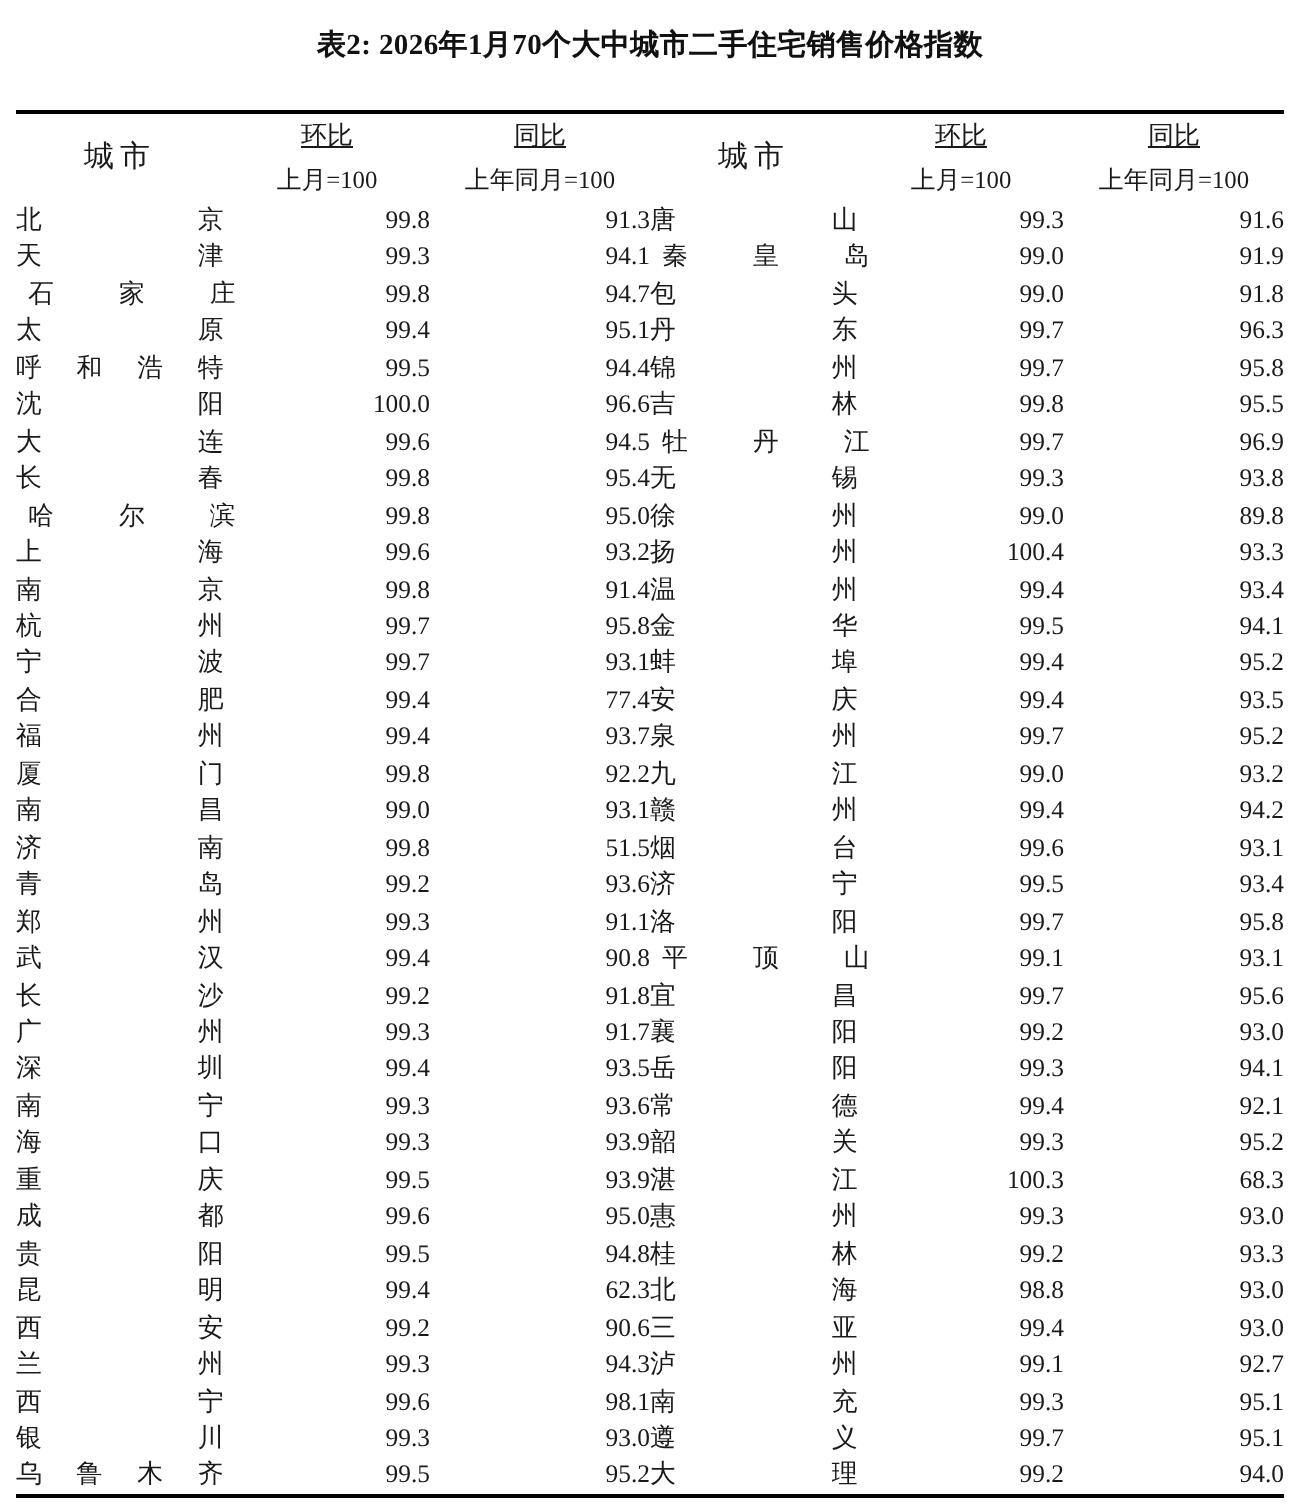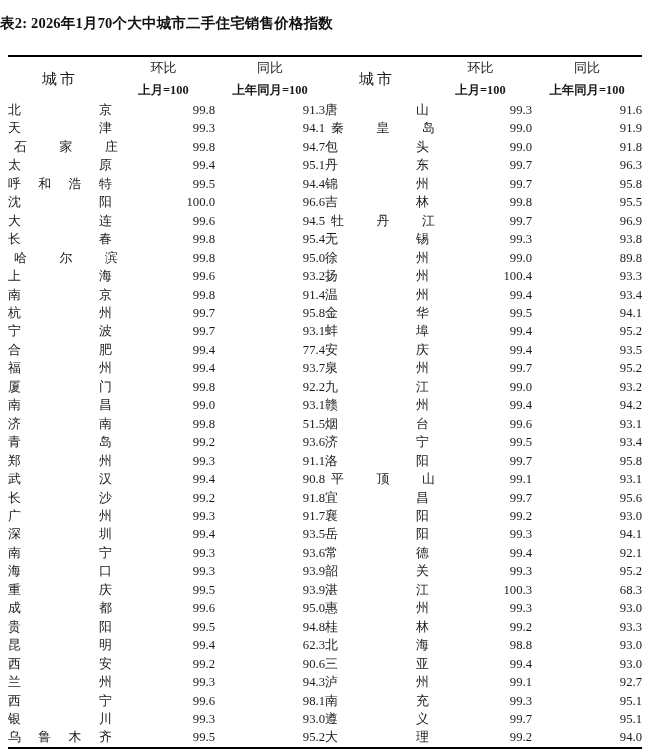--- a/index.html
+++ b/index.html
@@ -14,20 +14,21 @@
     color: #1a1a1a;
     overflow: hidden;
   }
   .page {
     width: 650px;
     height: 756px;
     position: relative;
     box-sizing: border-box;
   }
   .doc-title {
+    text-align: center;
     font-size: 14.5px;
     font-weight: bold;
     letter-spacing: 0.2px;
     padding-top: 13px;
     padding-bottom: 0;
     line-height: 20px;
     color: #111;
   }
   .table-wrap {
     margin: 0 8px;
@@ -54,39 +55,39 @@
   }
   
   .vsep {
     border-left: 1.1px solid #3a3a3a;
   }
   .vsep-strong {
     border-left: 1.5px solid #000;
   }
   .hline {
     border-bottom: 1.1px solid #3a3a3a;
+    text-decoration: underline;
   }
 
   thead td {
     text-align: center;
     height: 21px;
     line-height: 21px;
     font-size: 13px;
   }
   thead td.city-head {
     height: 44px;
     line-height: 44px;
     font-size: 15px;
     letter-spacing: 3px;
   }
   thead td.sub {
     font-size: 12.4px;
     height: 22px;
     line-height: 22px;
-    font-weight: bold;
   }
   tbody td {
     height: 18.45px;
     line-height: 18.45px;
     font-size: 12.7px;
   }
   td.city {
     text-align: center;
     padding: 0 18px;
   }

